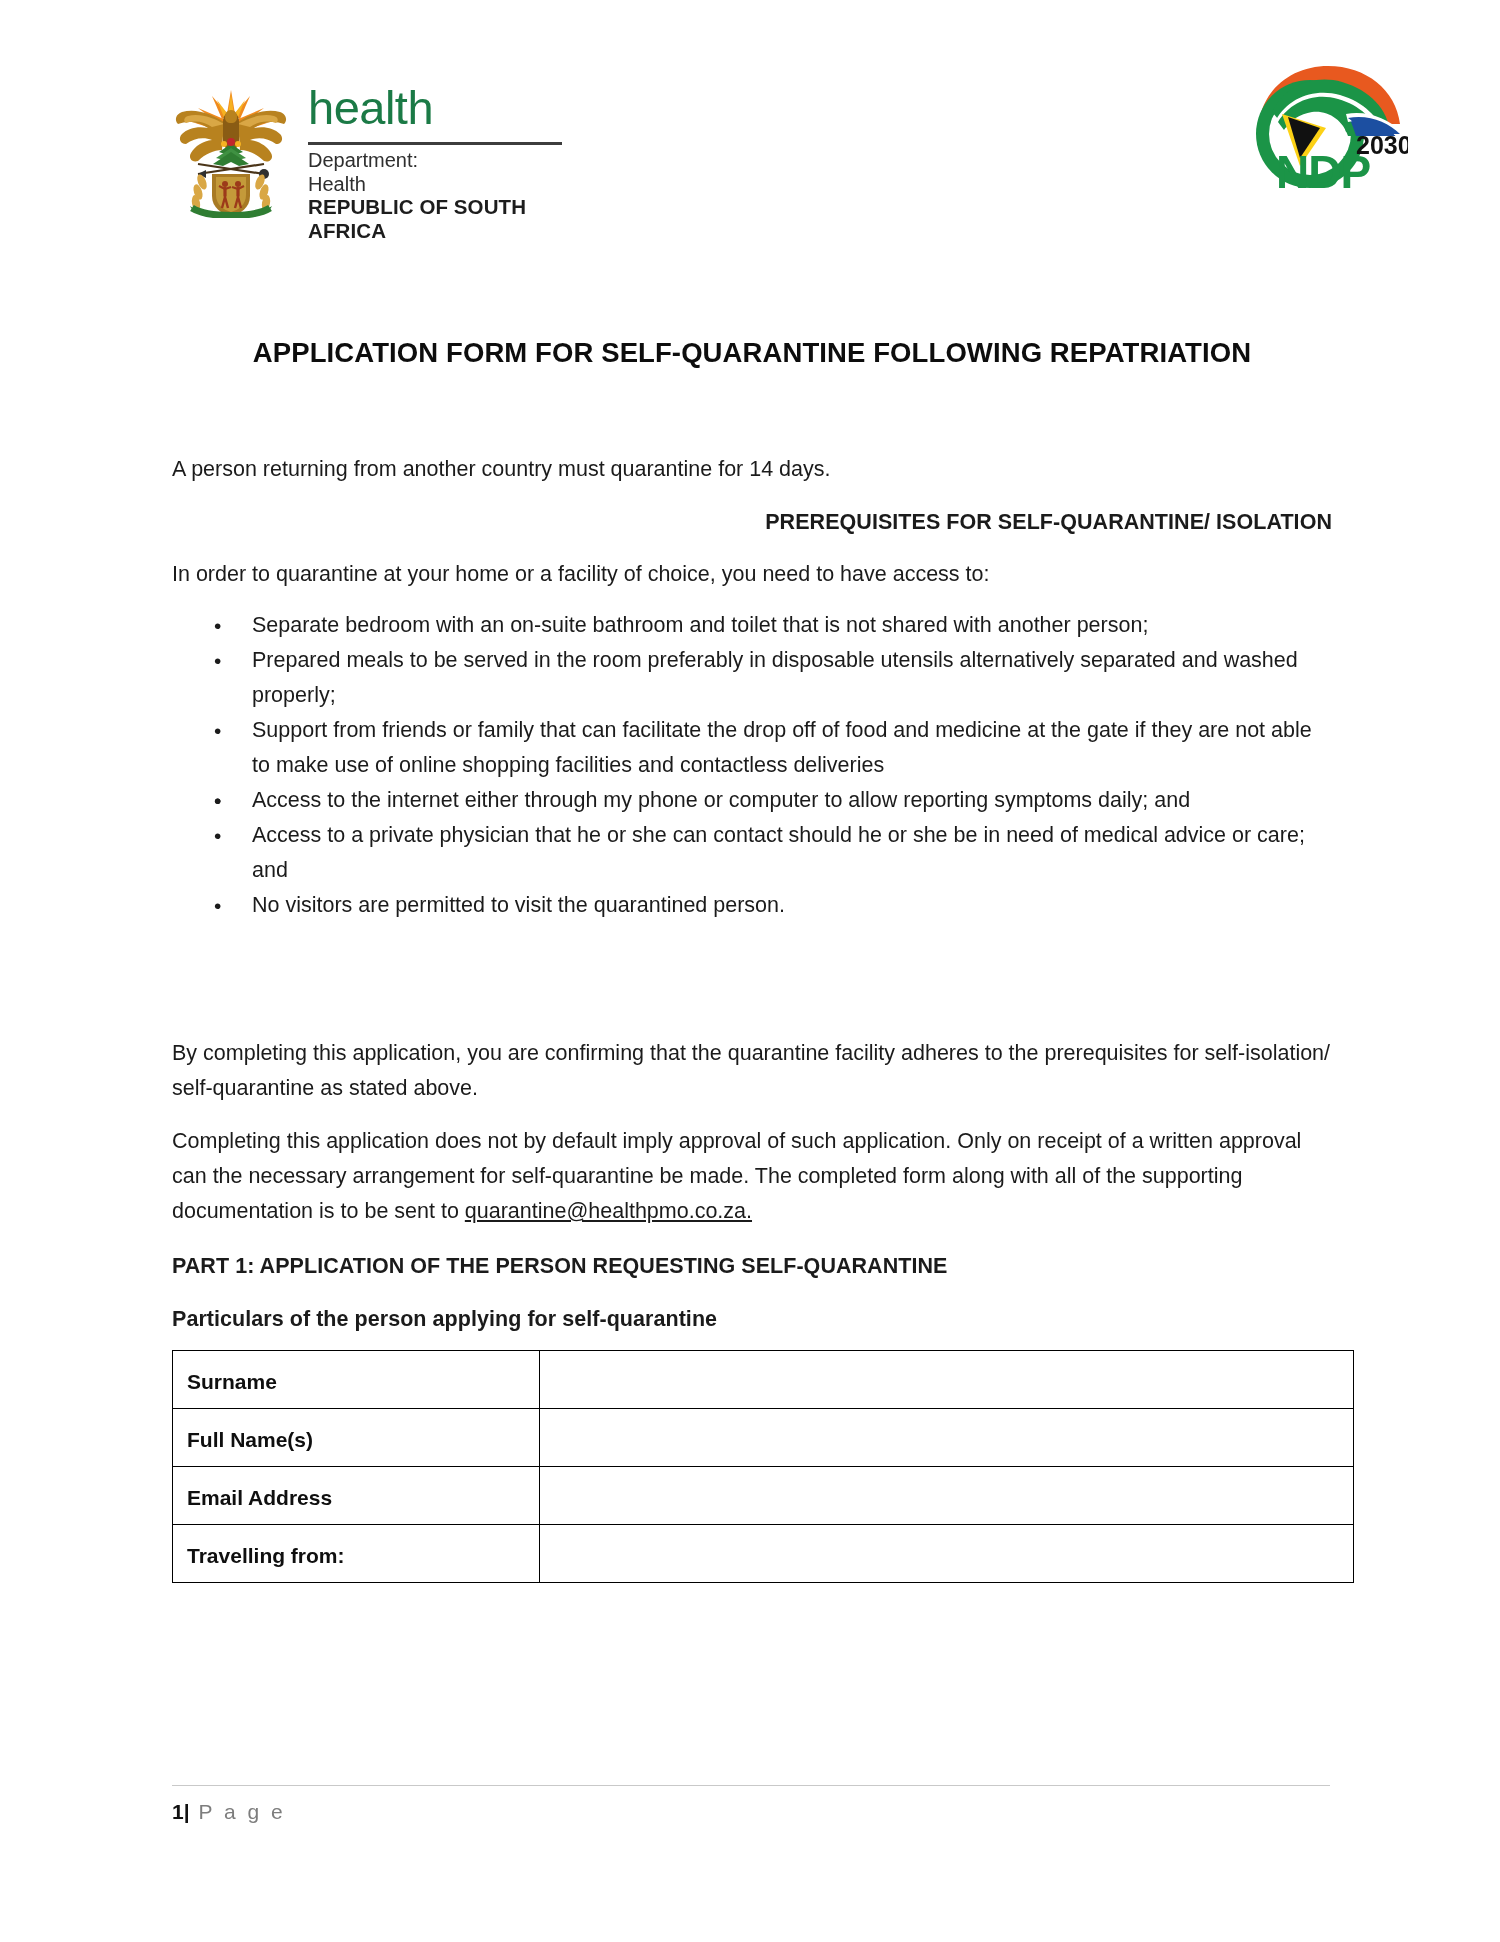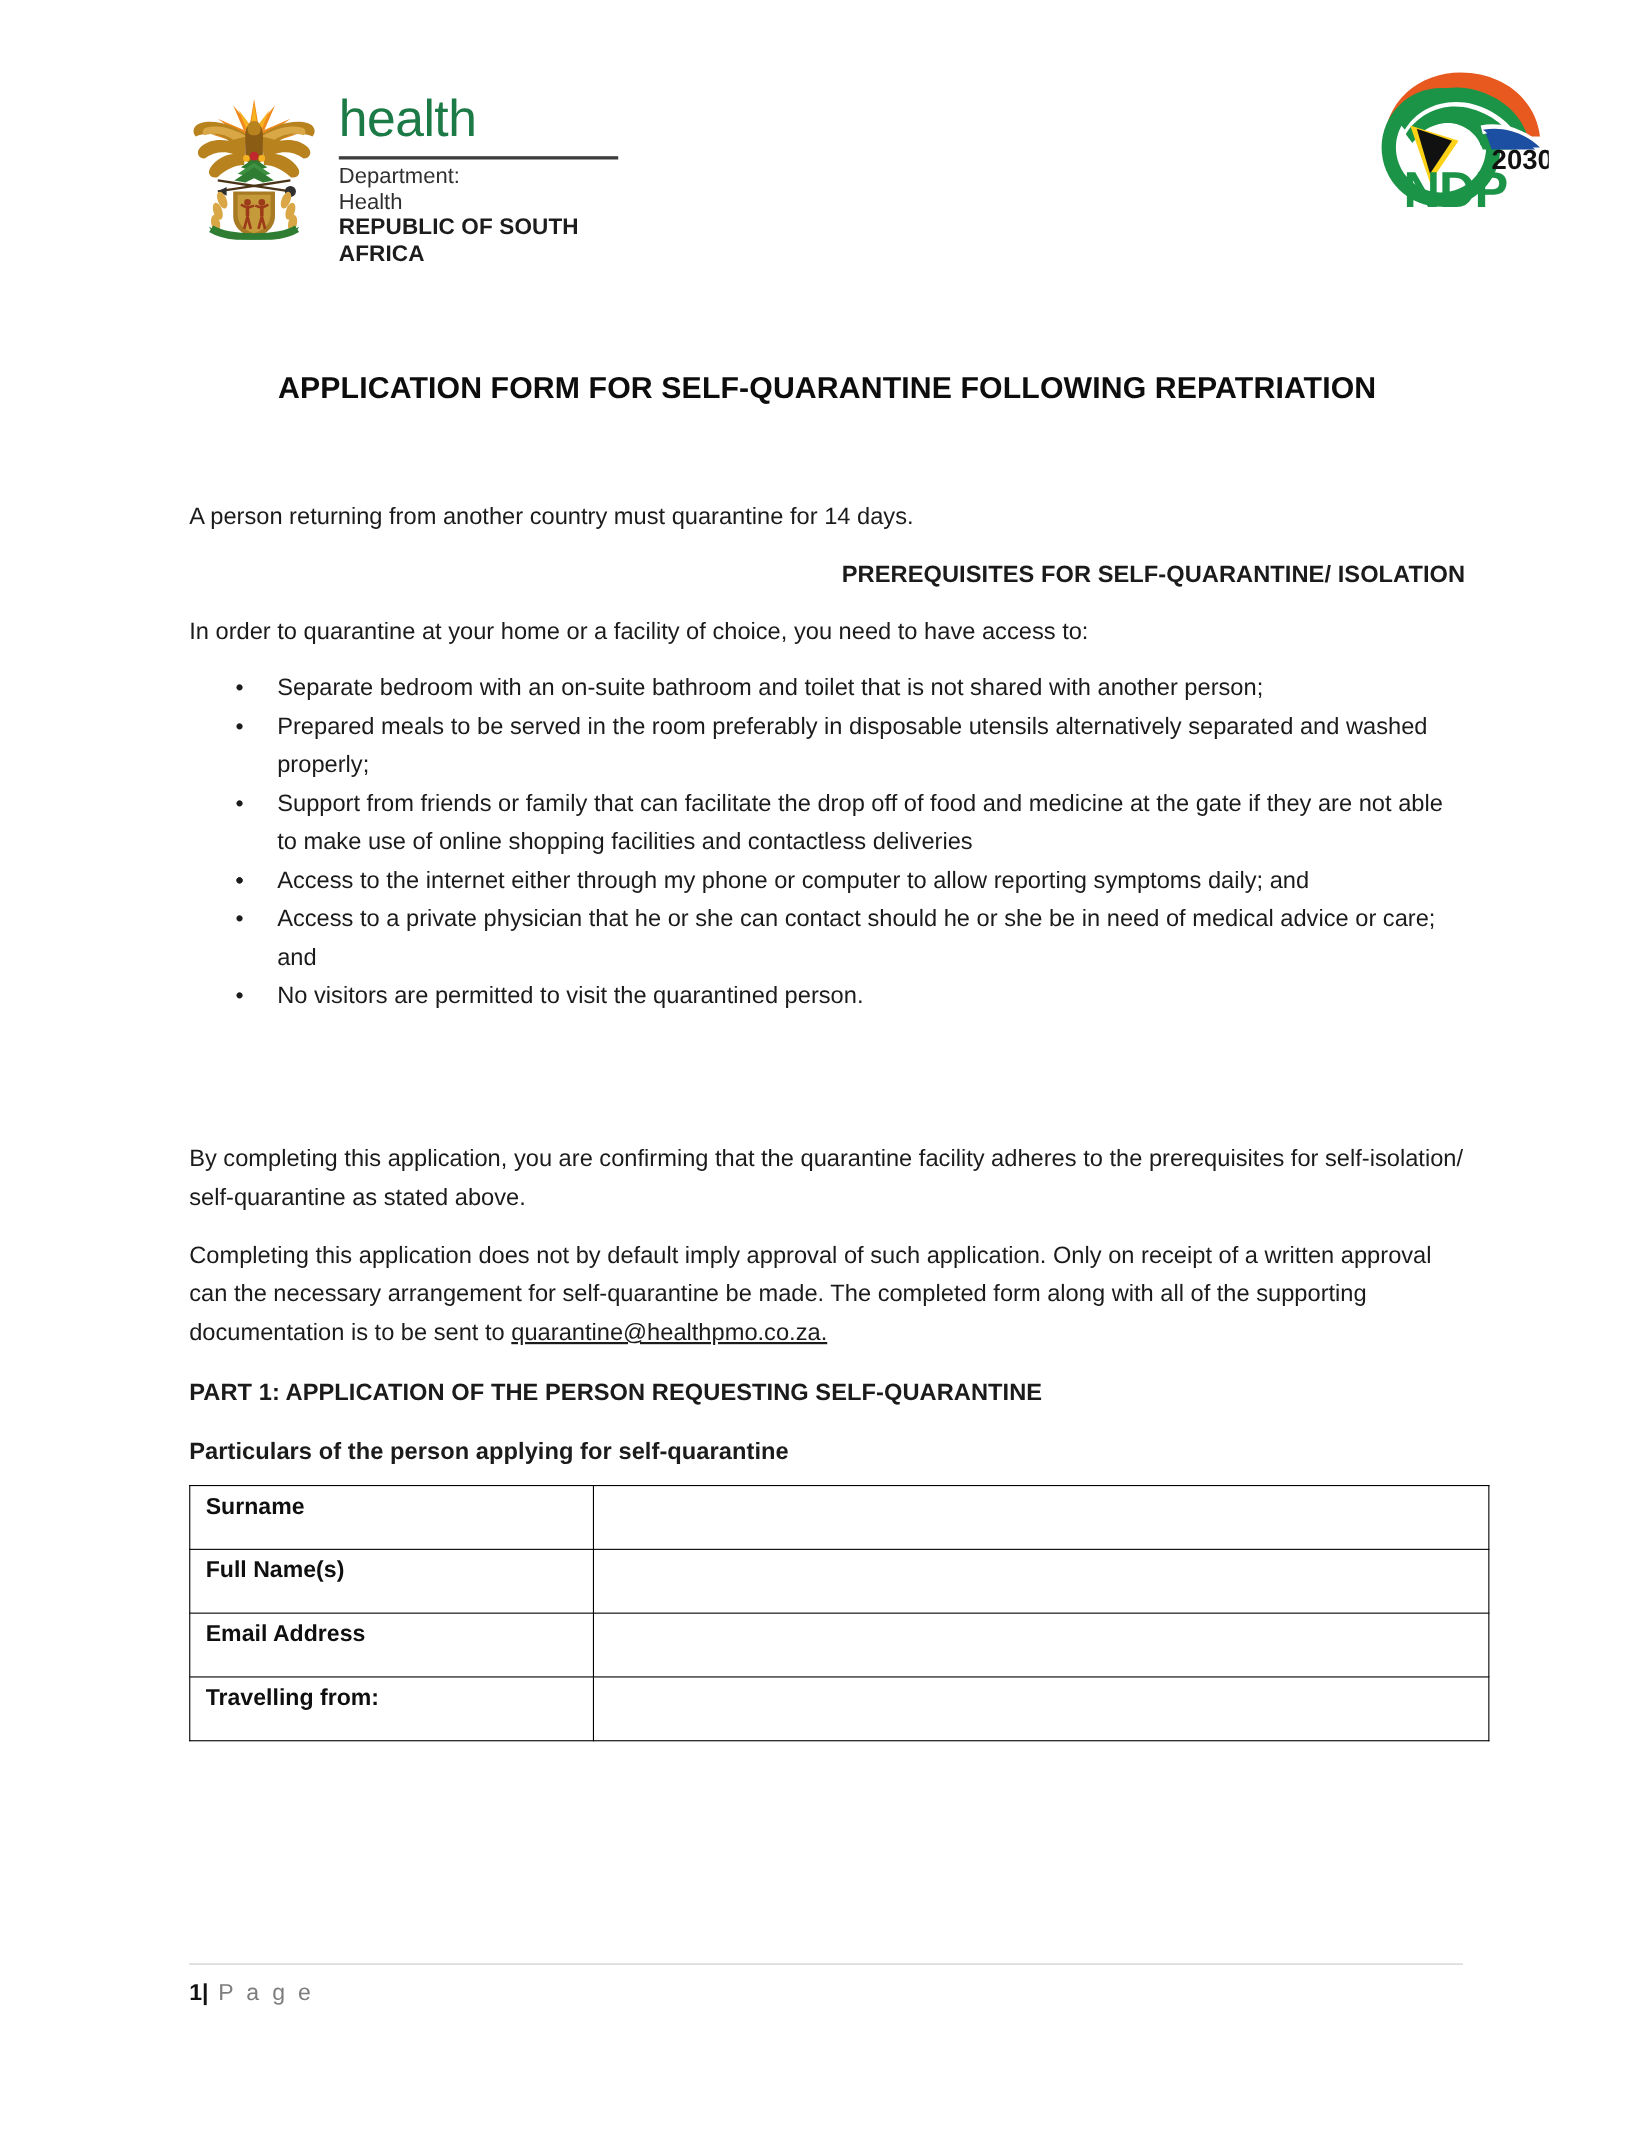--- a/index.html
+++ b/index.html
@@ -163,21 +163,21 @@
     position: absolute;
     left: 0;
     top: 1350px;
     width: 1151px;
     border-collapse: collapse;
     table-layout: fixed;
   }
   table.particulars td {
     border: 1.6px solid #000000;
     vertical-align: top;
-    padding: 4px 0 0 14px;
+    padding: 16px 0 0 14px;
     font-size: 21px;
     line-height: 30px;
   }
   td.lab {
     width: 352px;
     font-weight: 700;
     color: #0f0f0f;
   }
   td.val {
     width: 799px;

